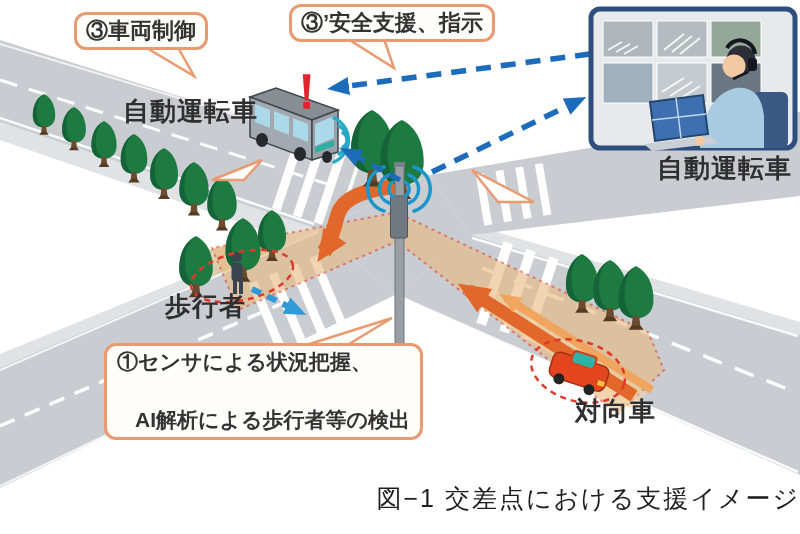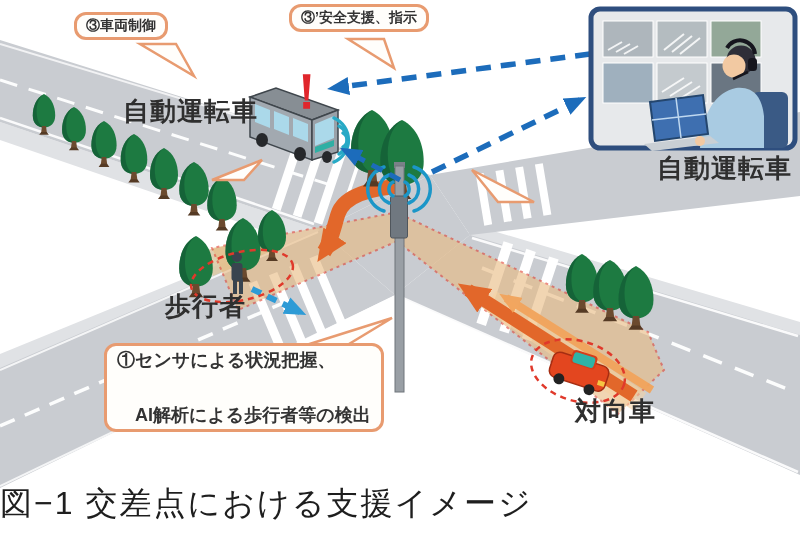--- a/index.html
+++ b/index.html
@@ -4,36 +4,36 @@
 <style>
   html,body{margin:0;padding:0;background:#fff;}
   #stage{
     position:relative;width:800px;height:534px;overflow:hidden;
     font-family:"Liberation Sans",sans-serif;background:#fff;
   }
   #scene{position:absolute;left:0;top:0;}
   .callout{
     position:absolute;z-index:3;background:#fffefb;
     border:3px solid #e89b70;border-radius:12px;
-    padding:2px 9px;font-size:14px;font-weight:bold;color:#333;
+    padding:2px 9px;font-size:22px;font-weight:bold;color:#333;
     white-space:nowrap;line-height:1.25;
   }
-  .callout.two-line{font-size:18px;padding:3px 10px;}
+  .callout.two-line{font-size:21px;padding:3px 10px;}
   .callout.two-line .l2{display:block;padding-left:18px;margin-top:32px;}
   .plain-label{
     position:absolute;z-index:3;font-size:26px;font-weight:bold;color:#2f2f2f;
     white-space:nowrap;letter-spacing:1px;
   }
   .alert{
     position:absolute;z-index:3;font-size:48px;font-weight:bold;color:#e0262c;
     line-height:1;transform:scaleX(1.05);
   }
   .caption{
     position:absolute;z-index:3;left:0;top:482px;width:100%;
-    text-align:left;font-size:32px;font-weight:400;color:#1e1e1e;
+    text-align:right;font-size:25px;font-weight:400;color:#1e1e1e;
     letter-spacing:2px;
   }
 </style>
 </head>
 <body>
 
 <div id="stage">
 
 <svg id="scene" width="800" height="534" viewBox="0 0 800 534">
   <defs>

